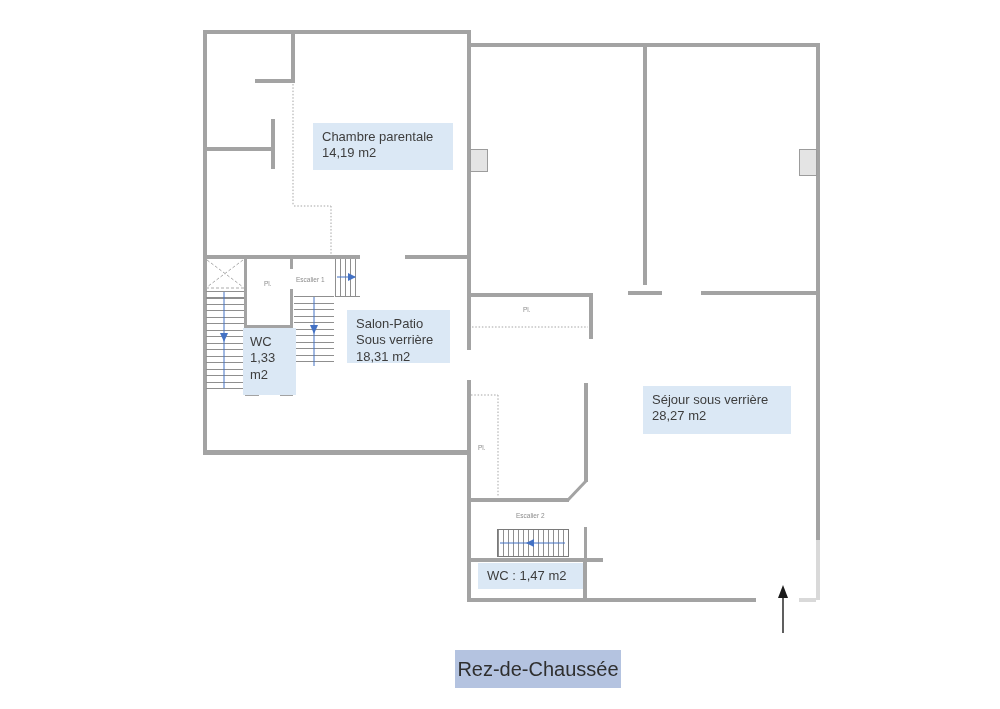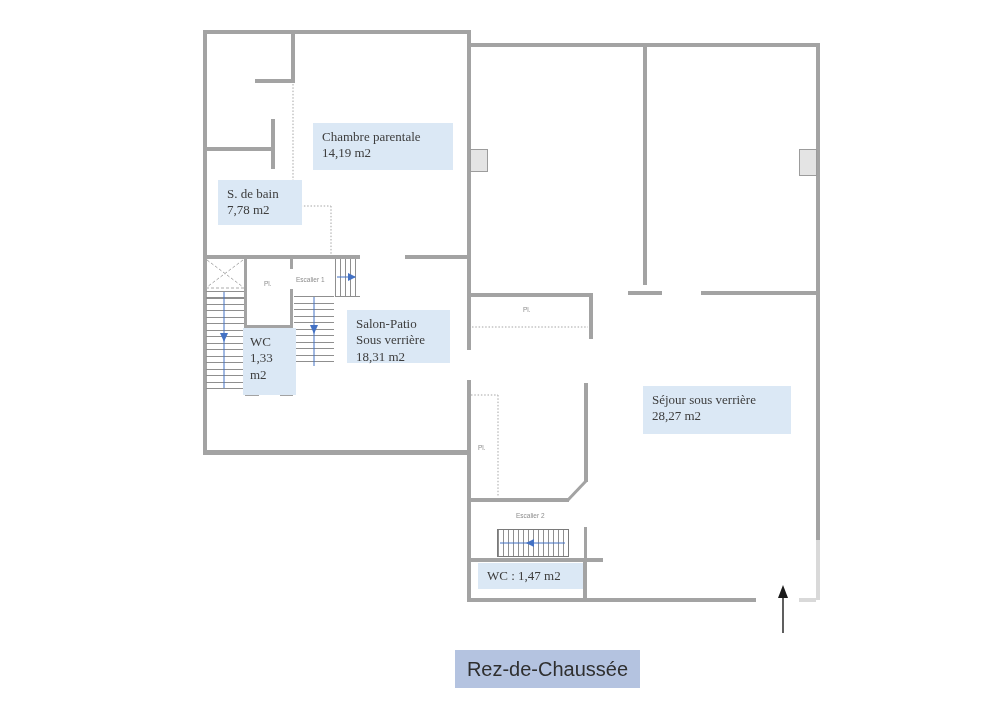--- a/index.html
+++ b/index.html
@@ -14,21 +14,21 @@
     background-image:repeating-linear-gradient(to bottom,#8f8f8f 0,#8f8f8f 1px,transparent 1px,transparent 6.5px);}
   .stairs-v{position:absolute;
     background-image:repeating-linear-gradient(to right,#8f8f8f 0,#8f8f8f 1px,transparent 1px,transparent 5px);}
   .stairs-v.boxed{border:1px solid #7a7a7a;box-sizing:border-box;}
   .stairs-v.bottom-edge{border-bottom:1px solid #8f8f8f;box-sizing:border-box;}
   .room-label{
     position:absolute;background:#dbe8f5;color:#3d3d3d;
     font-size:13px;line-height:1.25;padding:6px 0 6px 9px;box-sizing:border-box;
     white-space:nowrap;
   }
-  .room-label .ll{display:block;font-family:Liberation Serif, serif;}
+  .room-label .ll{display:block;}
   .small-label{position:absolute;color:#8c8c8c;font-size:6.5px;line-height:1;white-space:nowrap;}
   .title{
     position:absolute;background:#b4c3e0;color:#2f2f2f;text-align:center;
     font-size:20px;
   }
   svg.overlay{position:absolute;left:0;top:0;pointer-events:none;}
 </style>
 </head>
 <body>
 
@@ -111,24 +111,20 @@
       <line x1="783" y1="633" x2="783" y2="596" stroke-width="1.4"></line>
       <polygon points="778,598 788,598 783,585" stroke="none"></polygon>
     </g>
   </svg>
 
   <div class="room-label" style="left:313px;top:123px;width:140px;height:47px">
     <span class="ll">Chambre parentale</span>
     <span class="ll">14,19 m2</span>
   </div>
 
-  <div class="room-label" style="left:218px;top:180px;width:84px;height:45px">
-    <span class="ll">S. de bain</span>
-    <span class="ll">7,78 m2</span>
-  </div>
 
 
 
   <div class="room-label" style="left:243px;top:328px;width:53px;height:67px;padding-left:7px">
     <span class="ll">WC</span>
     <span class="ll">1,33</span>
     <span class="ll">m2</span>
   </div>
 
   <div class="room-label" style="left:347px;top:310px;width:103px;height:53px">
@@ -146,15 +142,15 @@
   <div class="room-label" style="left:478px;top:563px;width:105px;height:26px;padding-top:5px">
     <span class="ll">WC : 1,47 m2</span>
   </div>
 
   <div class="small-label" style="left:264px;top:281px">Pl.</div>
   <div class="small-label" style="left:296px;top:277px">Escalier 1</div>
   <div class="small-label" style="left:523px;top:307px">Pl.</div>
   <div class="small-label" style="left:478px;top:445px">Pl.</div>
   <div class="small-label" style="left:516px;top:513px">Escalier 2</div>
 
-  <div class="title" style="left:455px;top:650px;width:185px;height:38px;line-height:38px">Rez-de-Chaussée</div>
+  <div class="title" style="left:455px;top:650px;width:166px;height:38px;line-height:38px">Rez-de-Chaussée</div>
 
 </div>
 
 </body></html>

